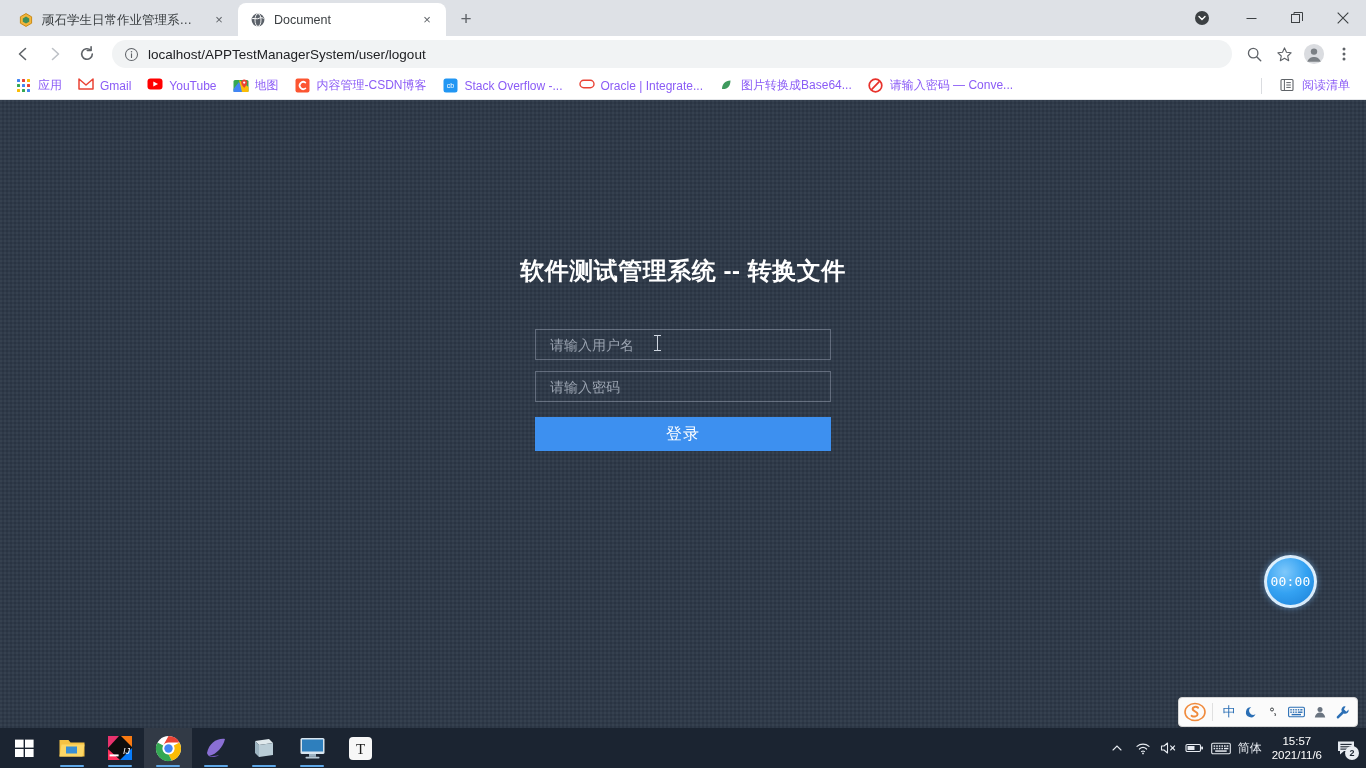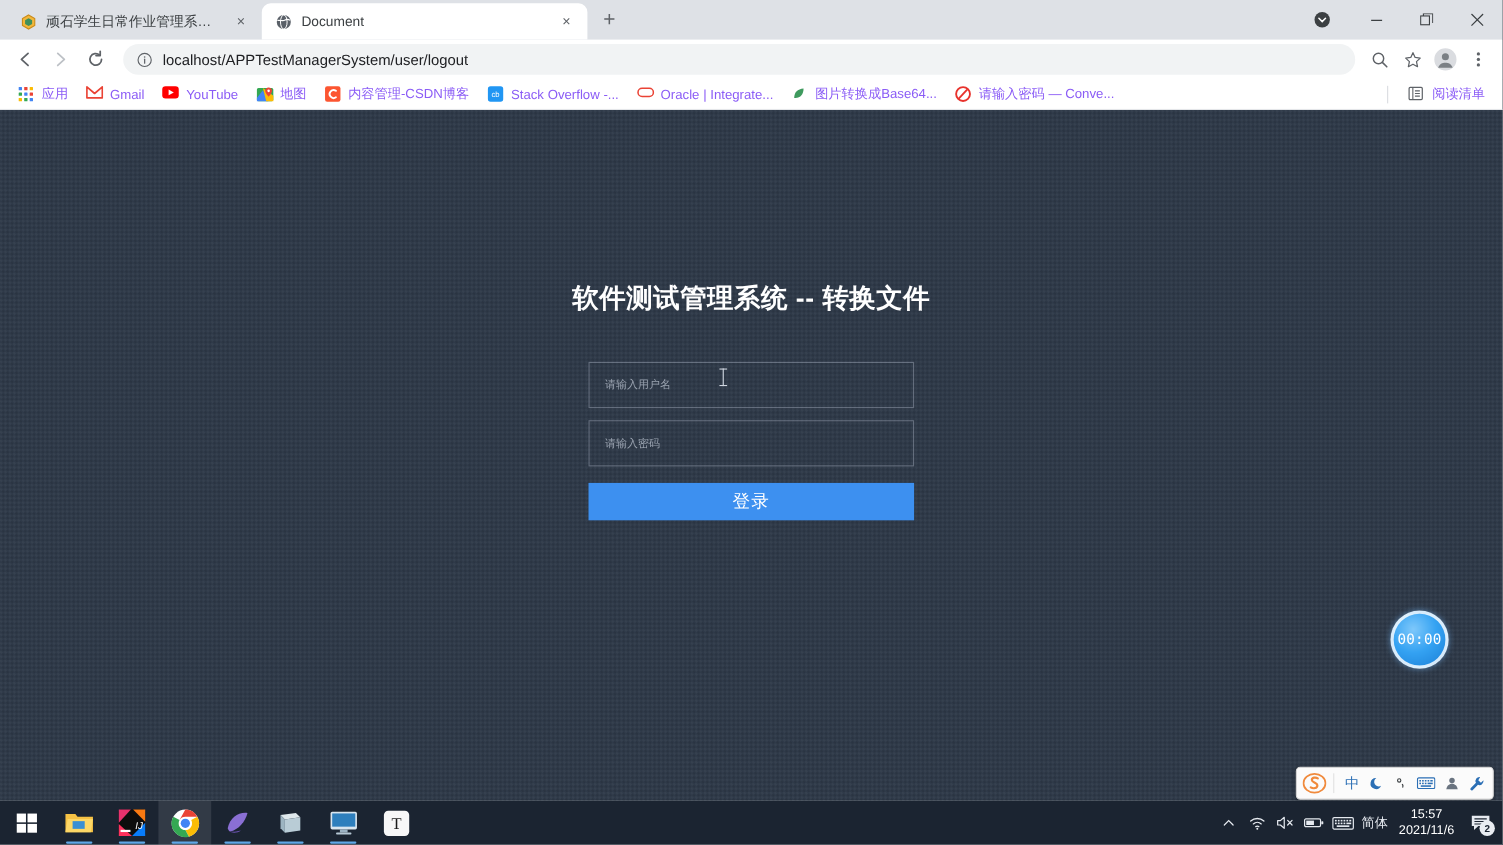--- a/index.html
+++ b/index.html
@@ -21,21 +21,21 @@
   .tab {
     height: 33px; display: flex; align-items: center;
     padding: 0 10px 0 12px; gap: 8px;
     font-size: 12.5px; color: #3c4043;
     border-radius: 8px 8px 0 0;
     position: relative; white-space: nowrap;
     cursor: default;
   }
   .tab.inactive { width: 232px; background: transparent; color: #3c4043; }
   .tab.active {
-    width: 296px; background: #ffffff;
+    width: 208px; background: #ffffff;
     box-shadow: 0 0 0 0 rgba(0,0,0,0);
   }
   .tab-favicon { width: 16px; height: 16px; flex: 0 0 16px; display: block; }
   .tab-title {
     flex: 1 1 auto; overflow: hidden; text-overflow: ellipsis;
     font-size: 12.5px; line-height: 16px;
   }
   .tab-close {
     width: 18px; height: 18px; flex: 0 0 18px;
     display: flex; align-items: center; justify-content: center;
@@ -122,24 +122,24 @@
   }
   .login-wrap {
     position: absolute; left: 535px; top: 155px; width: 296px;
   }
   .login-title {
     font-size: 24px; font-weight: bold; color: #ffffff;
     text-align: center; letter-spacing: 0.5px;
     white-space: nowrap; margin-left: -88px; width: 472px;
   }
   .field {
-    width: 296px; height: 42px; margin-top: 0;
+    width: 296px; height: 31px; margin-top: 0;
     background: transparent;
     border: 1px solid rgba(200,210,225,0.35);
-    color: #c6ccd6; font-size: 10px;
+    color: #c6ccd6; font-size: 14px;
     padding: 0 14px; outline: none;
     font-family: "Liberation Sans", "DejaVu Sans", sans-serif;
   }
   .field::placeholder { color: #9aa3b0; }
   .f1 { margin-top: 42px; }
   .f2 { margin-top: 11px; }
   .login-btn {
     width: 296px; height: 34px; margin-top: 15px;
     background: #3d90f0; border: none; color: #ffffff;
     font-size: 16px; font-family: "Liberation Sans", "DejaVu Sans", sans-serif;

